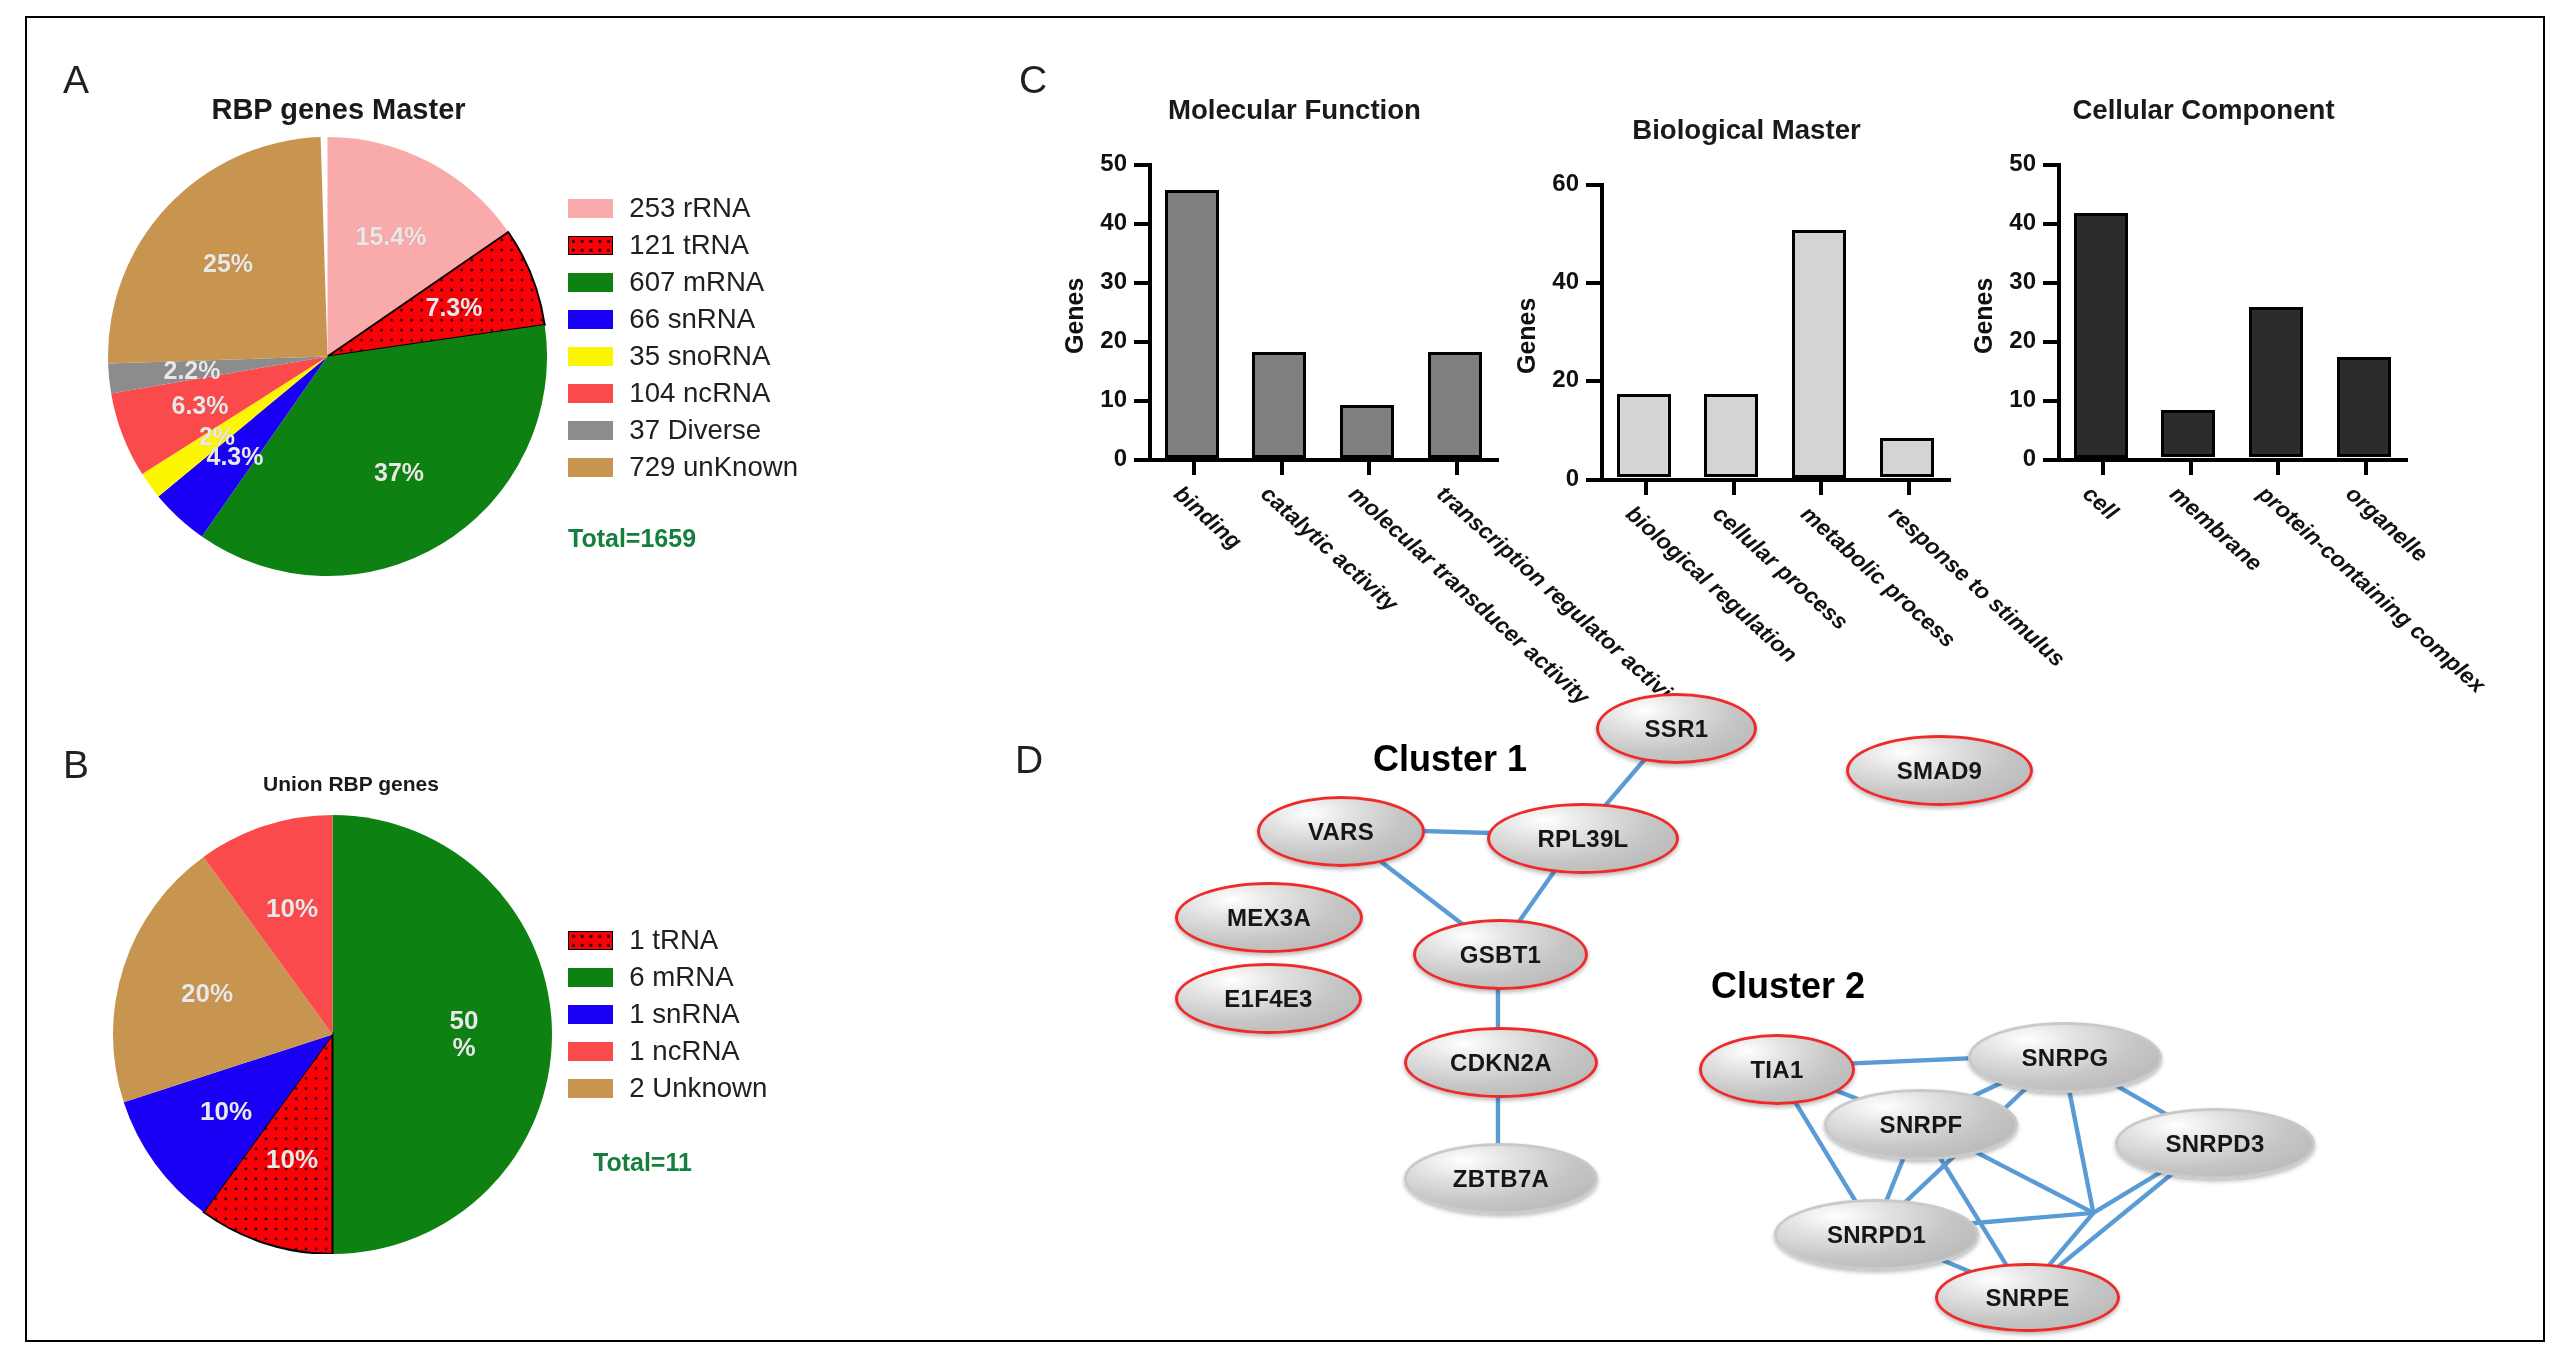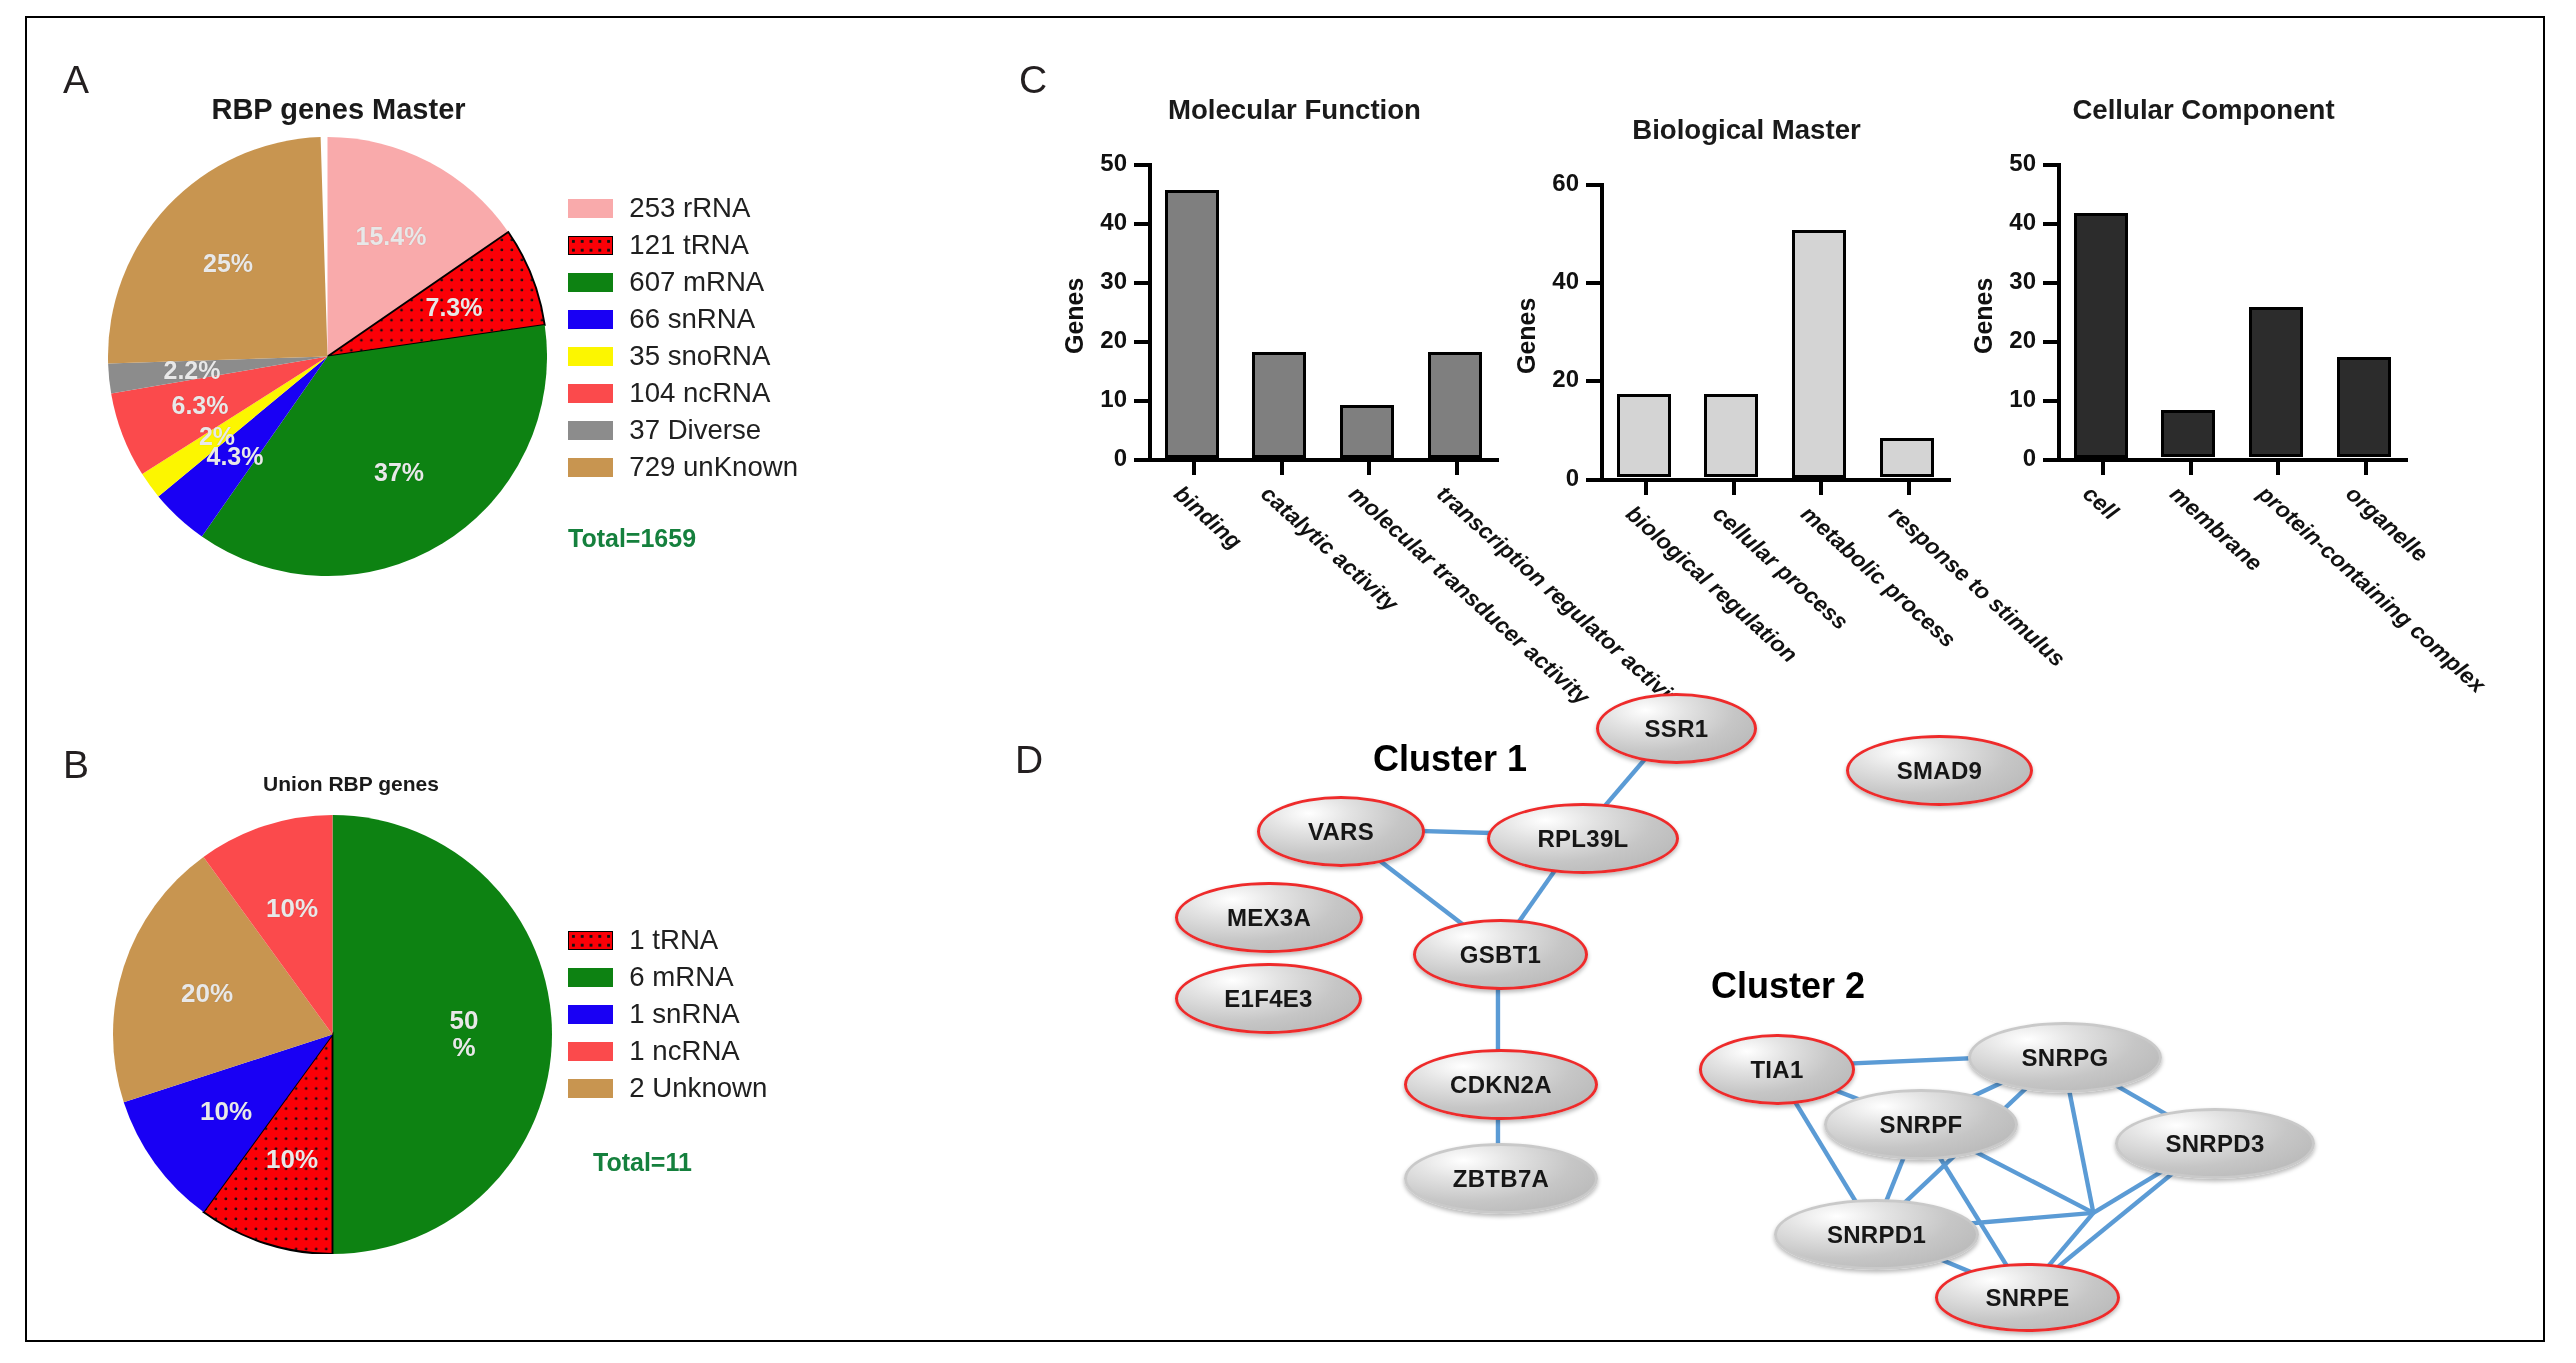--- a/index.html
+++ b/index.html
@@ -285,21 +285,21 @@
       </div>
       <div class="node hl" style="left: 1175px; top: 882px; width: 182px; height: 65px;">
         <span class="node-label">MEX3A</span>
       </div>
       <div class="node hl" style="left: 1413px; top: 919px; width: 169px; height: 65px;">
         <span class="node-label">GSBT1</span>
       </div>
       <div class="node hl" style="left: 1175px; top: 963px; width: 181px; height: 65px;">
         <span class="node-label">E1F4E3</span>
       </div>
-      <div class="node hl" style="left: 1404px; top: 1049px; width: 188px; height: 65px;">
+      <div class="node hl" style="left: 1404px; top: 1027px; width: 188px; height: 65px;">
         <span class="node-label">CDKN2A</span>
       </div>
       <div class="node hl" style="left: 1699px; top: 1034px; width: 150px; height: 65px;">
         <span class="node-label">TIA1</span>
       </div>
       <div class="node plain" style="left: 1968px; top: 1022px; width: 188px; height: 65px;">
         <span class="node-label">SNRPG</span>
       </div>
       <div class="node plain" style="left: 1824px; top: 1089px; width: 188px; height: 65px;">
         <span class="node-label">SNRPF</span>

